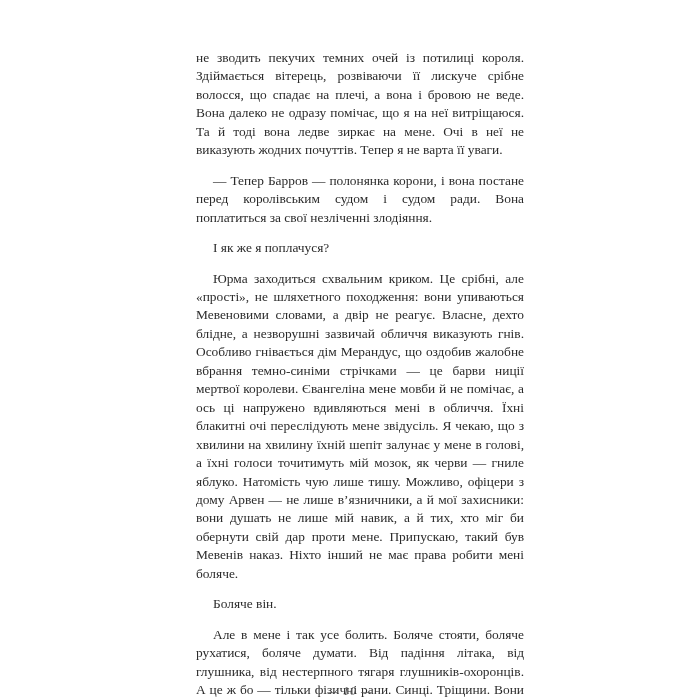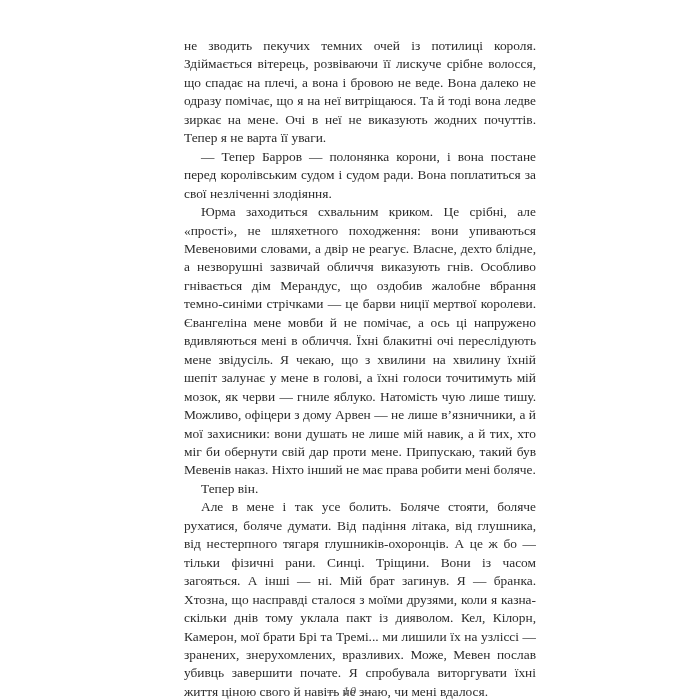--- a/index.html
+++ b/index.html
@@ -8,21 +8,21 @@
     position: absolute;
     left: 184px;
     top: 37px;
     width: 352px;
     font-family: "Liberation Serif", "DejaVu Serif", serif;
     font-size: 13.4px;
     line-height: 18.45px;
     color: #2b2b2b;
   }
   .page p {
-    margin: 0;
+    margin: 12px;
     text-align: justify;
     text-indent: 17px;
     hyphens: manual;
   }
   .page p.cont { text-indent: 0; }
   .page-number {
     position: absolute;
     left: 0; width: 700px;
     top: 648px;
     text-align: center;
@@ -33,19 +33,20 @@
     letter-spacing: 1px;
     margin-top: 36px;
   }
 </style>
 </head>
 <body>
 
 <div class="page">
   <p class="cont">не зводить пекучих темних очей із потилиці короля. Здіймається вітерець, розвіваючи її лискуче срібне волосся, що спадає на плечі, а вона і бровою не веде. Вона далеко не одразу помічає, що я на неї витріщаюся. Та й тоді вона ледве зиркає на мене. Очі в неї не виказують жодних почуттів. Тепер я не варта її уваги.</p>
   <p>— Тепер Барров — полонянка корони, і вона постане перед королівським судом і судом ради. Вона поплатиться за свої незліченні злодіяння.</p>
+  <p>І як же я поплачуся?</p>
   <p>Юрма заходиться схвальним криком. Це срібні, але «прості», не шляхетного походження: вони упиваються Мевеновими словами, а двір не реагує. Власне, дехто блідне, а незворушні зазвичай обличчя виказують гнів. Особливо гнівається дім Мерандус, що оздобив жалобне вбрання темно-синіми стрічками — це барви ниції мертвої королеви. Євангеліна мене мовби й не помічає, а ось ці напружено вдивляються мені в обличчя. Їхні блакитні очі переслідують мене звідусіль. Я чекаю, що з хвилини на хвилину їхній шепіт залунає у мене в голові, а їхні голоси точитимуть мій мозок, як черви — гниле яблуко. Натомість чую лише тишу. Можливо, офіцери з дому Арвен — не лише в’язничники, а й мої захисники: вони душать не лише мій навик, а й тих, хто міг би обернути свій дар проти мене. Припускаю, такий був Мевенів наказ. Ніхто інший не має права робити мені боляче.</p>
-  <p>Тепер він.</p>
+  <p>Боляче він.</p>
   <p>Але в мене і так усе болить. Боляче стояти, боляче рухатися, боляче думати. Від падіння літака, від глушника, від нестерпного тягаря глушників-охоронців. А це ж бо — тільки фізичні рани. Синці. Тріщини. Вони із часом загояться. А інші — ні. Мій брат загинув. Я — бранка. Хтозна, що насправді сталося з моїми друзями, коли я казна-скільки днів тому уклала пакт із дияволом. Кел, Кілорн, Камерон, мої брати Брі та Тремі... ми лишили їх на узліссі — зранених, знерухомлених, вразливих. Може, Мевен послав убивць завершити почате. Я спробувала виторгувати їхні життя ціною свого й навіть не знаю, чи мені вдалося.</p>
 
 </div>
 
 <div class="page-number">— 10 —</div>
 
 </body></html>

